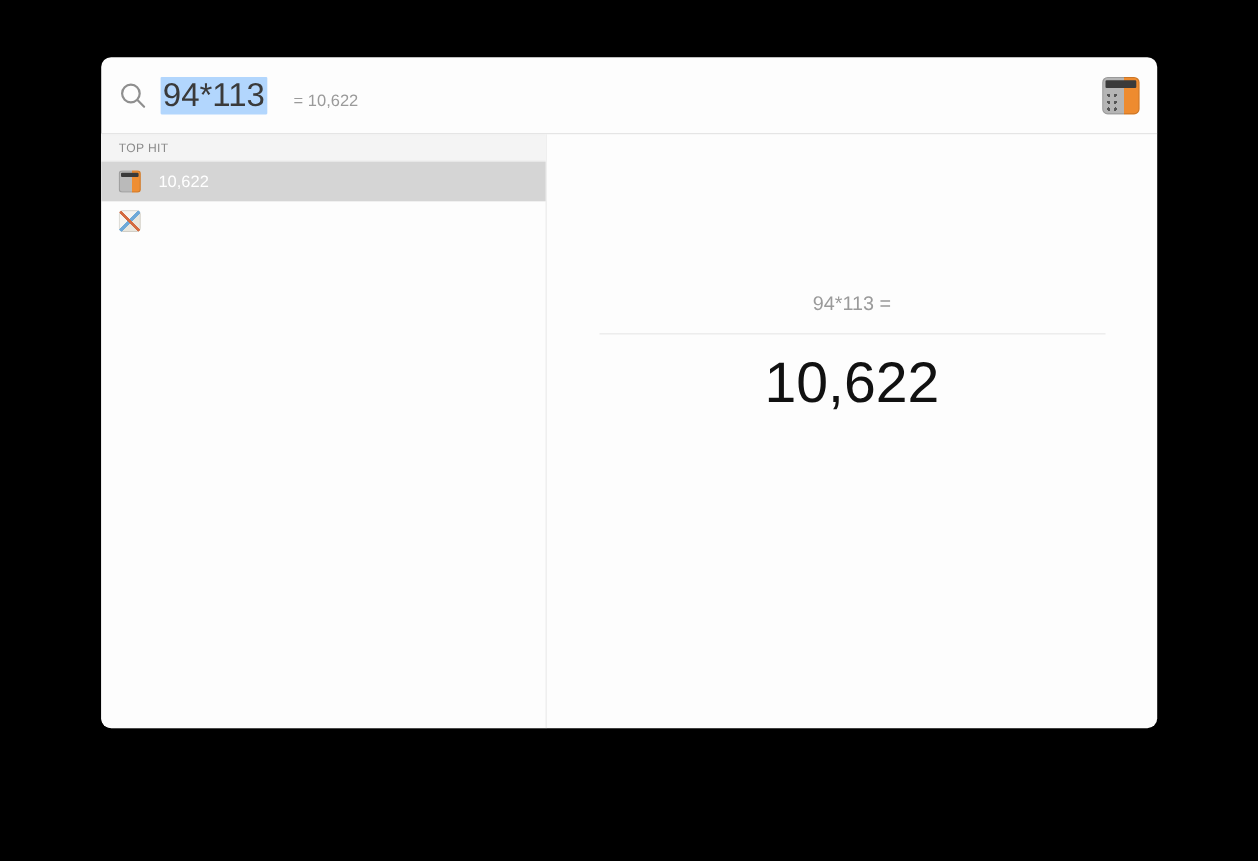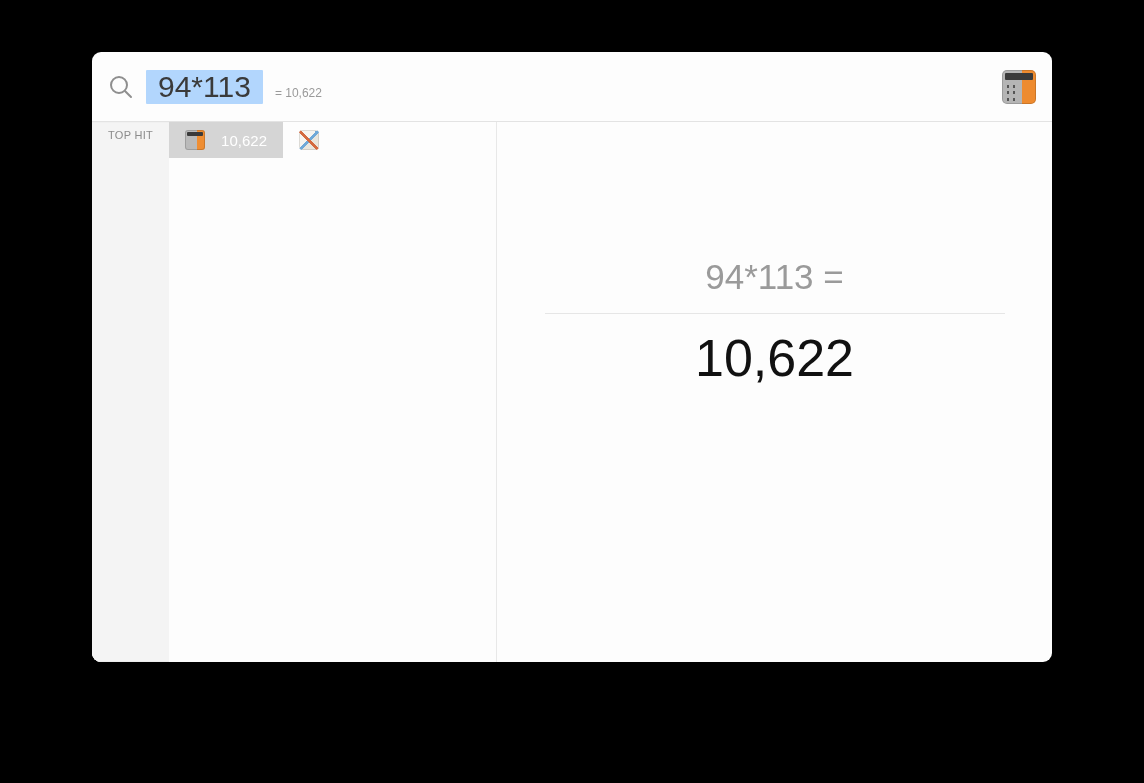--- a/index.html
+++ b/index.html
@@ -34,27 +34,27 @@
     display: flex;
     align-items: baseline;
     margin-left: 12px;
     flex: 1;
   }
   .query-text {
     font-size: 30px;
     font-weight: 400;
     color: #3a3a3a;
     background: #b2d6fd;
-    padding: 0 12px;
+    padding: 0 2px;
     border-radius: 1px;
   }
   .query-inline-result {
-    font-size: 12px;
+    font-size: 15px;
     color: #9a9a9a;
-    margin-left: 12px;
+    margin-left: 24px;
     font-weight: 300;
   }
   .calc-icon-lg {
     width: 34px;
     height: 34px;
     border-radius: 5px;
     background: linear-gradient(90deg, #b5b5b5 0%, #b5b5b5 58%, #ee8b2f 58%, #ee8b2f 100%);
     position: relative;
     box-shadow: inset 0 0 0 1px rgba(0,0,0,0.15);
     flex-shrink: 0;
@@ -80,21 +80,21 @@
       radial-gradient(circle at 60% 90%, #555 1.5px, transparent 1.5px);
   }
   .body {
     flex: 1;
     display: flex;
   }
   .sidebar {
     width: 405px;
     border-right: 1px solid #e8e8e8;
     display: flex;
-    flex-direction: row;
+    flex-direction: column;
     background: #fdfdfd;
   }
   .section-header {
     font-size: 11px;
     letter-spacing: 0.3px;
     color: #8b8b8b;
     padding: 6px 16px 5px;
     background: #f4f4f4;
     border-bottom: 1px solid #ececec;
     border-top: 1px solid #f0f0f0;
@@ -159,21 +159,21 @@
   }
   .detail {
     flex: 1;
     display: flex;
     flex-direction: column;
     align-items: center;
     justify-content: center;
     padding: 0 40px 140px;
   }
   .detail-expression {
-    font-size: 35px;
+    font-size: 18px;
     color: #9a9a9a;
     font-weight: 300;
     padding-bottom: 16px;
   }
   .detail-divider {
     width: 460px;
     height: 1px;
     background: #e6e6e6;
     margin-bottom: 14px;
   }

